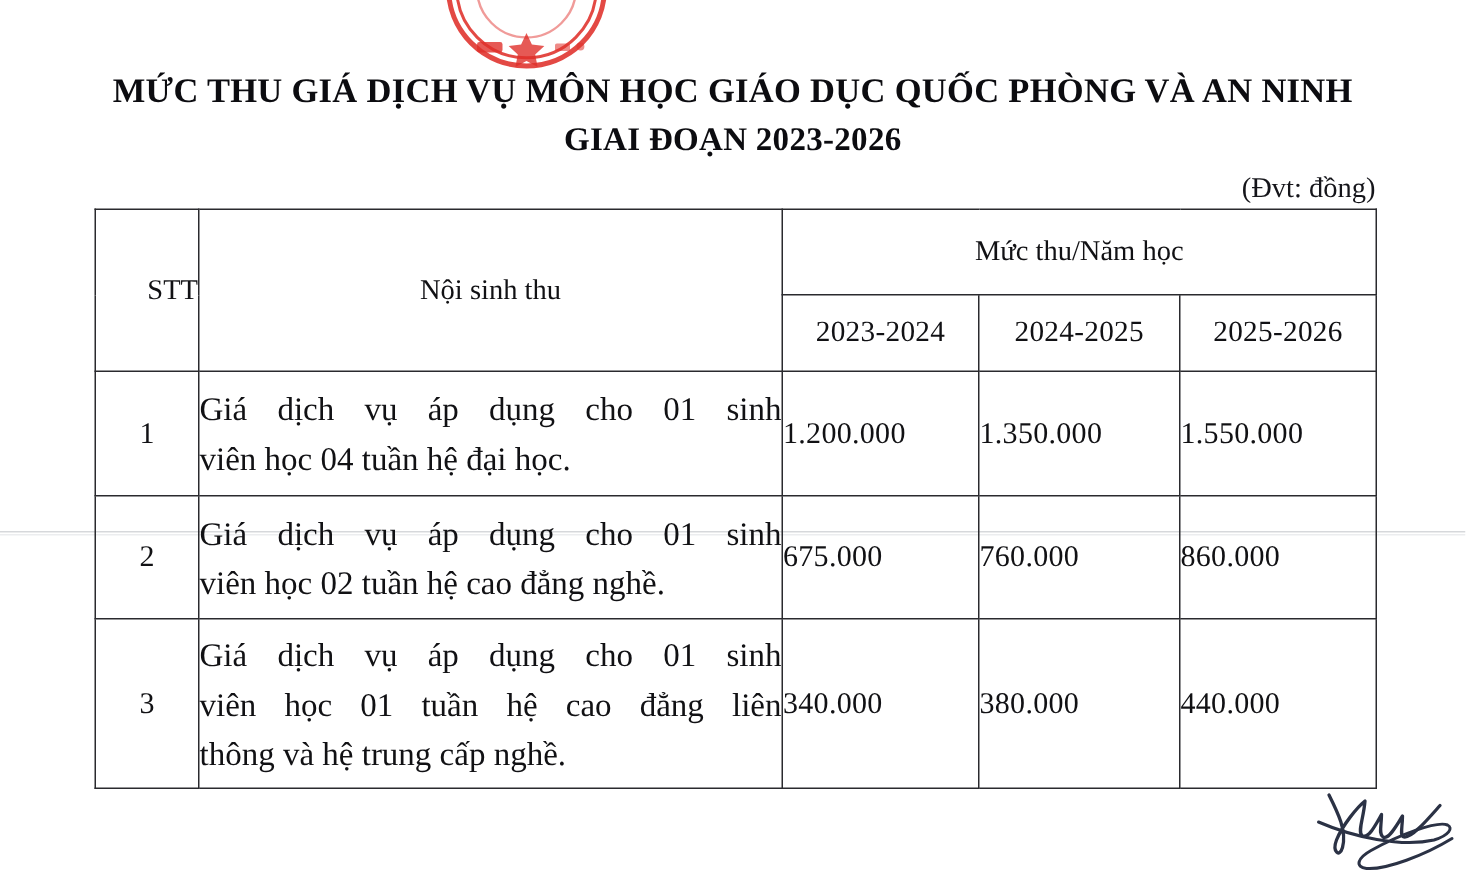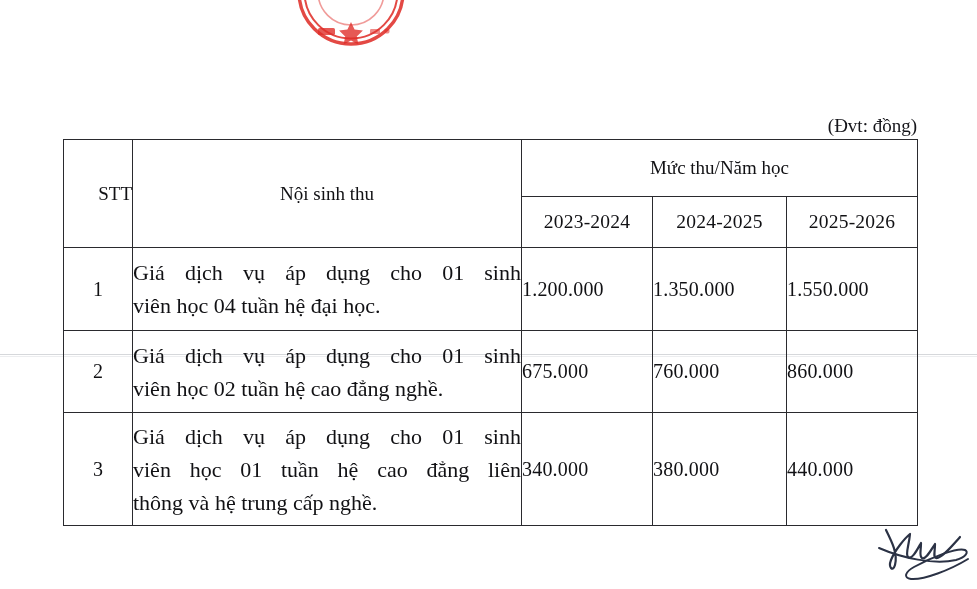--- a/index.html
+++ b/index.html
@@ -176,20 +176,22 @@
       <text x="76" y="16" transform="rotate(-6 76 16)">AN NINH</text>
     </g>
     <g fill="#e0302b" opacity="0.7" font-family="'Liberation Sans', sans-serif" font-weight="bold" font-size="11">
       <text x="30" y="34" transform="rotate(-58 30 34)">TRƯỜNG</text>
       <text x="158" y="30" transform="rotate(58 158 30)">MN</text>
     </g>
   </svg>
 </div>
 
 <div class="title-block">
+  <div class="title-line1">MỨC THU GIÁ DỊCH VỤ MÔN HỌC GIÁO DỤC QUỐC PHÒNG VÀ AN NINH</div>
+  <div class="title-line2">GIAI ĐOẠN 2023-2026</div>
 </div>
 
 <div class="unit-note">(Đvt: đồng)</div>
 
 <table class="fee-table">
   <colgroup>
     <col class="col-stt">
       <col class="col-desc">
       <col class="col-y1">
       <col class="col-y2">

